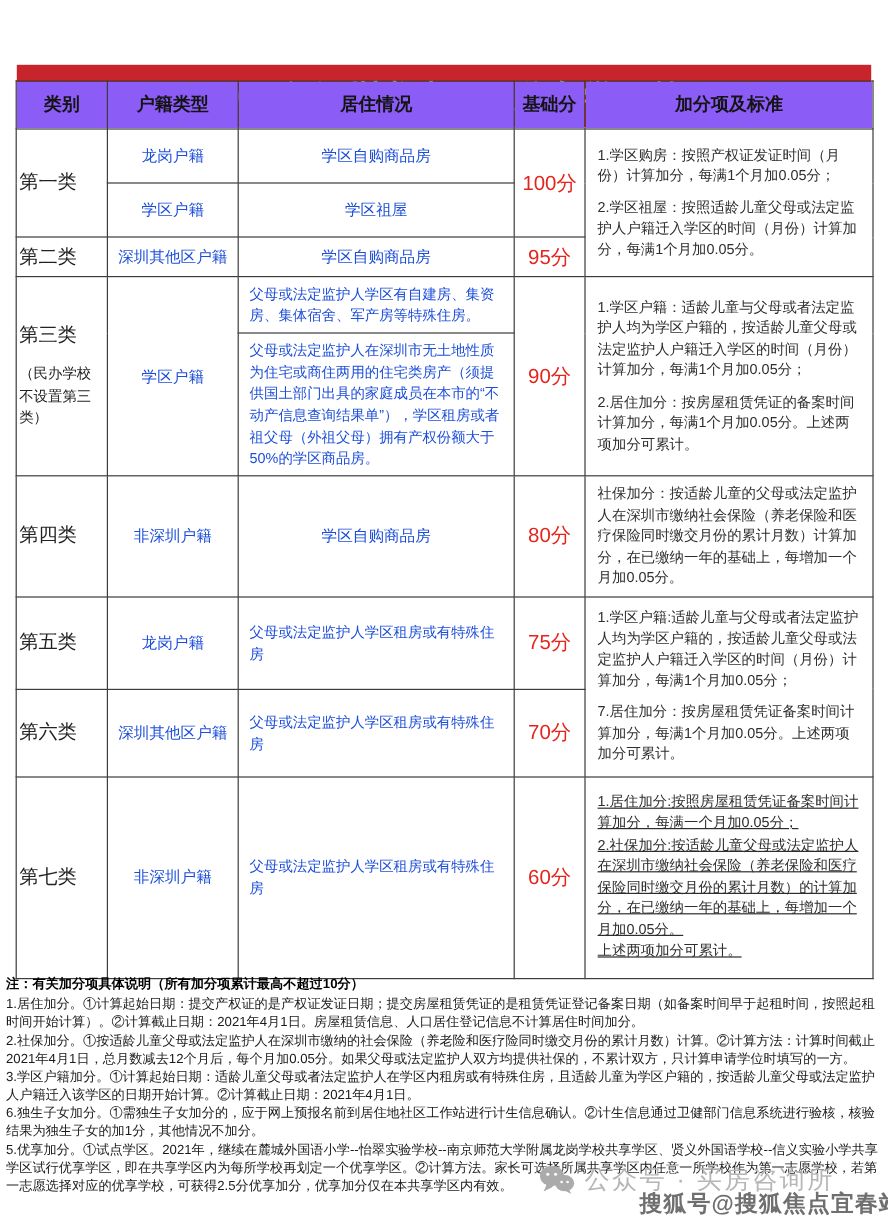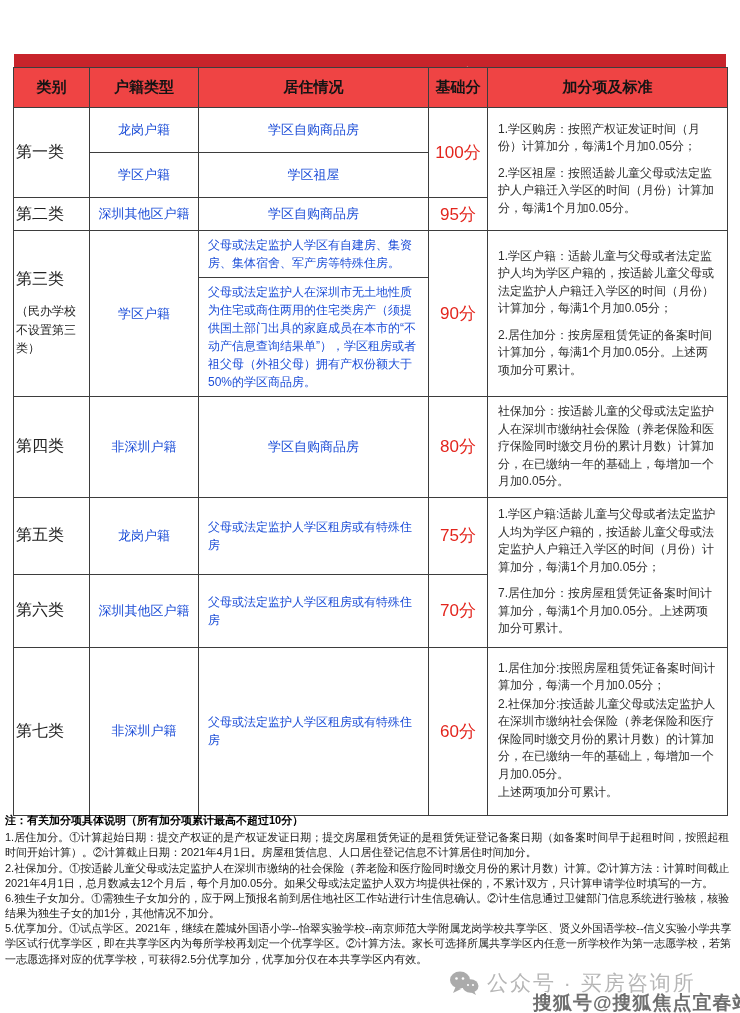--- a/index.html
+++ b/index.html
@@ -4,32 +4,32 @@
 <style>
   html,body{margin:0;padding:0;background:#ffffff;}
   .page{position:relative;width:740px;height:1013px;background:#ffffff;overflow:hidden;
         font-family:"Liberation Sans",sans-serif;}
   .title-bar{position:absolute;left:14px;top:14px;width:712px;height:52px;background:#c8242b;
         color:#ffffff;font-size:26px;font-weight:bold;display:flex;align-items:center;
         justify-content:center;letter-spacing:2px;margin-top:40px;}
   table.policy{position:absolute;left:13px;top:67px;width:714px;border-collapse:collapse;
         table-layout:fixed;}
   table.policy th,table.policy td{border:1px solid #3d3d3d;overflow:hidden;}
-  table.policy th{background:#ef4444;font-size:15px;font-weight:bold;color:#141414;height:39px;padding:0;}
+  table.policy th{background:#8b5cf6;font-size:15px;font-weight:bold;color:#141414;height:39px;padding:0;}
   td{color:#1d4ed8;vertical-align:middle;}
   td.cat{font-size:16px;text-align:left;color:#222222;padding:2px;}
   .cat-note{font-size:12px;margin-top:12px;line-height:1.55;color:#222222;}
   td.hukou{font-size:13px;text-align:center;padding:2px;}
   td.res{font-size:13px;text-align:center;padding:4px 8px;}
   td.res.long{font-size:12px;text-align:left;line-height:1.5;padding:5px 9px;}
   td.score{font-size:17px;color:#e3251d;text-align:center;padding:2px;}
   td.bonus{font-size:12px;text-align:left;padding:6px 10px;line-height:1.46;color:#2e2e2e;}
   td.bonus p{margin:0 0 9px 0;}
   td.bonus p:last-child{margin-bottom:0;}
-  td.bonus.tight p{margin:0 0 1px 0;}
+  td.bonus.tight p{margin:0 0 1px 0;text-decoration:underline;}
   .notes{position:absolute;left:5px;top:813px;width:731px;font-size:11px;line-height:1.38;color:#1a1a1a;}
   .note-head{font-weight:bold;color:#000;margin-bottom:2px;}
   .note-line{margin:0;}
   .wm-wechat{position:absolute;left:449px;top:969px;display:flex;align-items:center;
         color:#b6b6b6;font-size:21px;letter-spacing:2px;white-space:nowrap;}
   .wm-wechat svg{margin-right:8px;}
   .wm-sohu{position:absolute;left:533px;top:990px;color:#6f6f6f;font-size:19px;font-weight:bold;
         letter-spacing:1px;white-space:nowrap;
         text-shadow:-1px -1px 0 #fff,1px -1px 0 #fff,-1px 1px 0 #fff,1px 1px 0 #fff;}
 </style>
@@ -130,20 +130,21 @@
           <p>上述两项加分可累计。</p>
         </td>
       </tr>
     </tbody>
   </table>
 
   <div class="notes">
     <div class="note-head">注：有关加分项具体说明（所有加分项累计最高不超过10分）</div>
     <p class="note-line">1.居住加分。①计算起始日期：提交产权证的是产权证发证日期；提交房屋租赁凭证的是租赁凭证登记备案日期（如备案时间早于起租时间，按照起租时间开始计算）。②计算截止日期：2021年4月1日。房屋租赁信息、人口居住登记信息不计算居住时间加分。</p>
     <p class="note-line">2.社保加分。①按适龄儿童父母或法定监护人在深圳市缴纳的社会保险（养老险和医疗险同时缴交月份的累计月数）计算。②计算方法：计算时间截止2021年4月1日，总月数减去12个月后，每个月加0.05分。如果父母或法定监护人双方均提供社保的，不累计双方，只计算申请学位时填写的一方。</p>
+    <p class="note-line">3.学区户籍加分。①计算起始日期：适龄儿童父母或者法定监护人在学区内租房或有特殊住房，且适龄儿童为学区户籍的，按适龄儿童父母或法定监护人户籍迁入该学区的日期开始计算。②计算截止日期：2021年4月1日。</p>
     <p class="note-line">6.独生子女加分。①需独生子女加分的，应于网上预报名前到居住地社区工作站进行计生信息确认。②计生信息通过卫健部门信息系统进行验核，核验结果为独生子女的加1分，其他情况不加分。</p>
     <p class="note-line">5.优享加分。①试点学区。2021年，继续在麓城外国语小学--怡翠实验学校--南京师范大学附属龙岗学校共享学区、贤义外国语学校--信义实验小学共享学区试行优享学区，即在共享学区内为每所学校再划定一个优享学区。②计算方法。家长可选择所属共享学区内任意一所学校作为第一志愿学校，若第一志愿选择对应的优享学校，可获得2.5分优享加分，优享加分仅在本共享学区内有效。</p>
   </div>
 
   <div class="wm-wechat">
     <svg width="30" height="26" viewBox="0 0 30 26">
       <ellipse cx="11" cy="10" rx="10" ry="8.5" fill="#ababab"></ellipse>
       <path d="M4 23 L7 16 L12 19 Z" fill="#ababab"></path>
       <ellipse cx="21.5" cy="16" rx="8" ry="6.8" fill="#ababab"></ellipse>
       <path d="M27 25 L24.5 19.5 L20.5 21.5 Z" fill="#ababab"></path>

